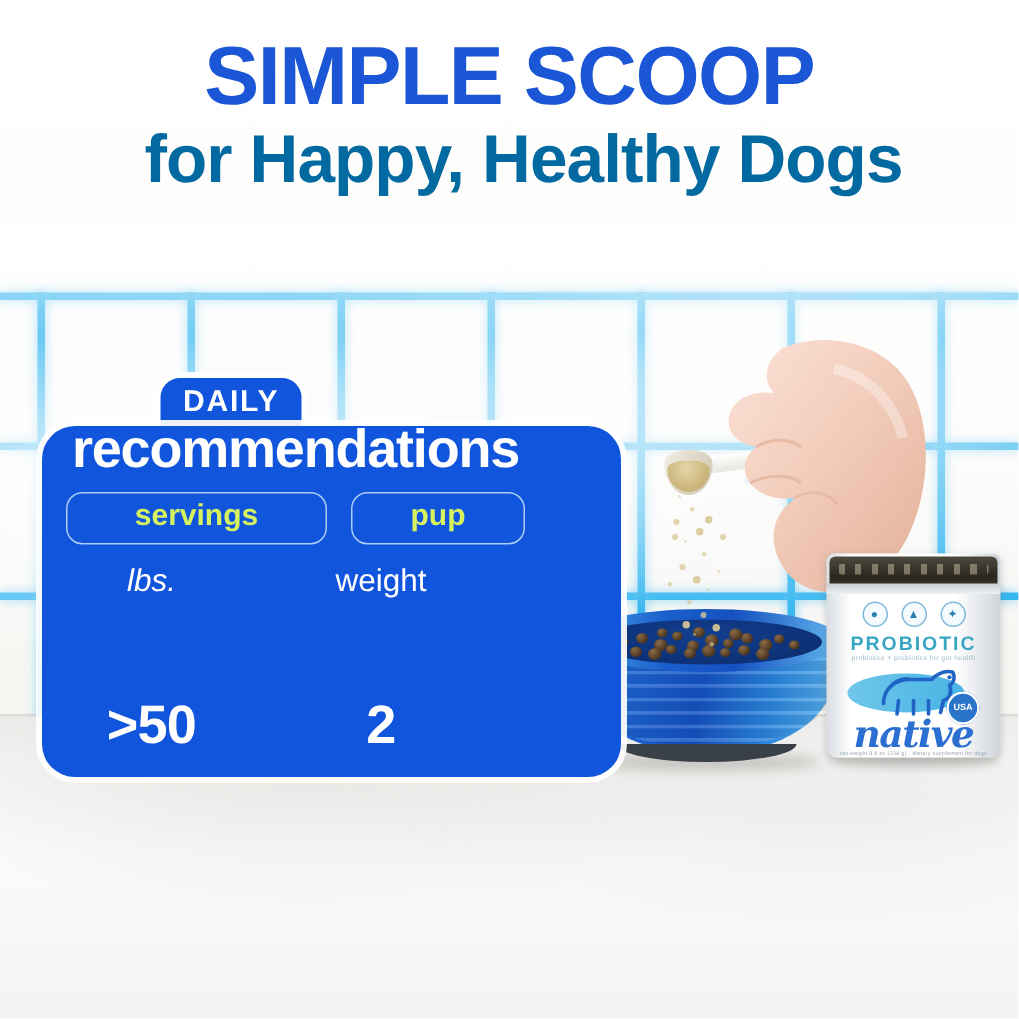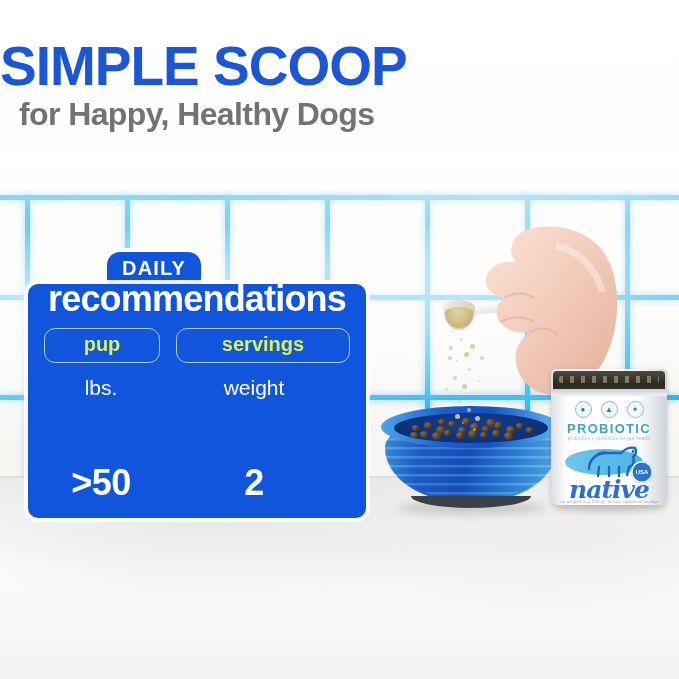--- a/index.html
+++ b/index.html
@@ -45,47 +45,47 @@
       radial-gradient(ellipse at 30% 10%, rgba(215,215,212,.55) 0%, rgba(255,255,255,0) 45%),
       radial-gradient(ellipse at 80% 30%, rgba(222,222,220,.45) 0%, rgba(255,255,255,0) 42%);
   }
   .counter-edge{
     position:absolute;left:0;top:476px;width:679px;height:4px;
     background:linear-gradient(180deg,rgba(190,190,188,.55),rgba(190,190,188,0));
   }
 
   
   .headline{
-    position:absolute;left:0;top:38px;width:679px;
+    position:absolute;left:0;top:22px;width:679px;text-align:center;
     z-index:20;
   }
   .headline .h1{
     font-size:55px;font-weight:bold;letter-spacing:-1px;color:#1a56d6;
     line-height:1.02;
   }
   .headline .h2{
-    font-size:32px;font-weight:bold;color:#737373;letter-spacing:-.6px;
+    font-size:45px;font-weight:bold;color:#0369a1;letter-spacing:-.6px;
     margin-top:4px;line-height:1.05;padding-left:19px;
   }
 
   
   .card-wrap{position:absolute;left:28px;top:252px;z-index:25;}
   .tab{
     position:absolute;left:79px;top:0;
     background:#1155dd;color:#fff;
     border-radius:13px 13px 0 0;
     padding:5px 15px 9px 15px;
     font-size:20px;font-weight:bold;letter-spacing:1.2px;
     box-shadow:0 0 0 4px rgba(255,255,255,.92);
     z-index:1;
   }
   .card{
     position:absolute;left:0;top:32px;
-    width:338px;height:234px;
-    background:#1155dd;border-radius:10px;
+    width:386px;height:234px;
+    background:#1155dd;border-radius:22px;
     box-shadow:0 0 0 4px rgba(255,255,255,.92);
     z-index:2;
   }
   .card-title{
     position:absolute;left:0;top:-6px;width:338px;text-align:center;
     color:#ffffff;font-size:36px;font-weight:bold;letter-spacing:-.8px;
   }
   .pills{
     position:absolute;left:0;top:44px;width:338px;
     display:flex;justify-content:space-between;padding:0 16px;
@@ -95,21 +95,21 @@
     border:1.6px solid #aacdf5;border-radius:11px;
     color:#d7f25f;font-size:20px;font-weight:bold;
     text-align:center;padding:4px 0 6px 0;
   }
   .pill.pup{width:114px;}
   .pill.serv{width:172px;}
   .subrow{
     position:absolute;left:0;top:92px;width:338px;
     display:flex;box-sizing:border-box;padding:0 16px;
   }
-  .subrow .c1{width:114px;text-align:center;}
+  .subrow .c1{width:114px;text-align:center;font-style:italic;}
   .subrow .c2{flex:1;text-align:center;}
   .subrow span{color:#fff;font-size:21px;font-weight:500;}
   .datarow{
     position:absolute;left:0;width:338px;display:flex;
     box-sizing:border-box;padding:0 16px;
   }
   .datarow.r1{top:126px;}
   .datarow.r2{top:178px;justify-content:center;}
   .datarow .c1{width:114px;text-align:center;}
   .datarow .c2{flex:1;text-align:center;}
@@ -273,22 +273,22 @@
     <div class="h1">SIMPLE SCOOP</div>
     <div class="h2">for Happy, Healthy Dogs</div>
   </div>
 
   <div class="card-wrap">
     <div class="tab">DAILY USE</div>
     <div class="card">
       <div class="card-title">recommendations</div>
 
       <div class="pills">
+        <div class="pill serv">servings</div>
         <div class="pill pup">pup</div>
-        <div class="pill serv">servings</div>
       </div>
 
       <div class="subrow">
         <div class="c1"><span>lbs.</span></div>
         <div class="c2"><span>weight</span></div>
       </div>
 
       <div class="datarow r2">
         <div class="c1"><span>&gt;50</span></div>
         <div class="c2"><span>2</span></div>

